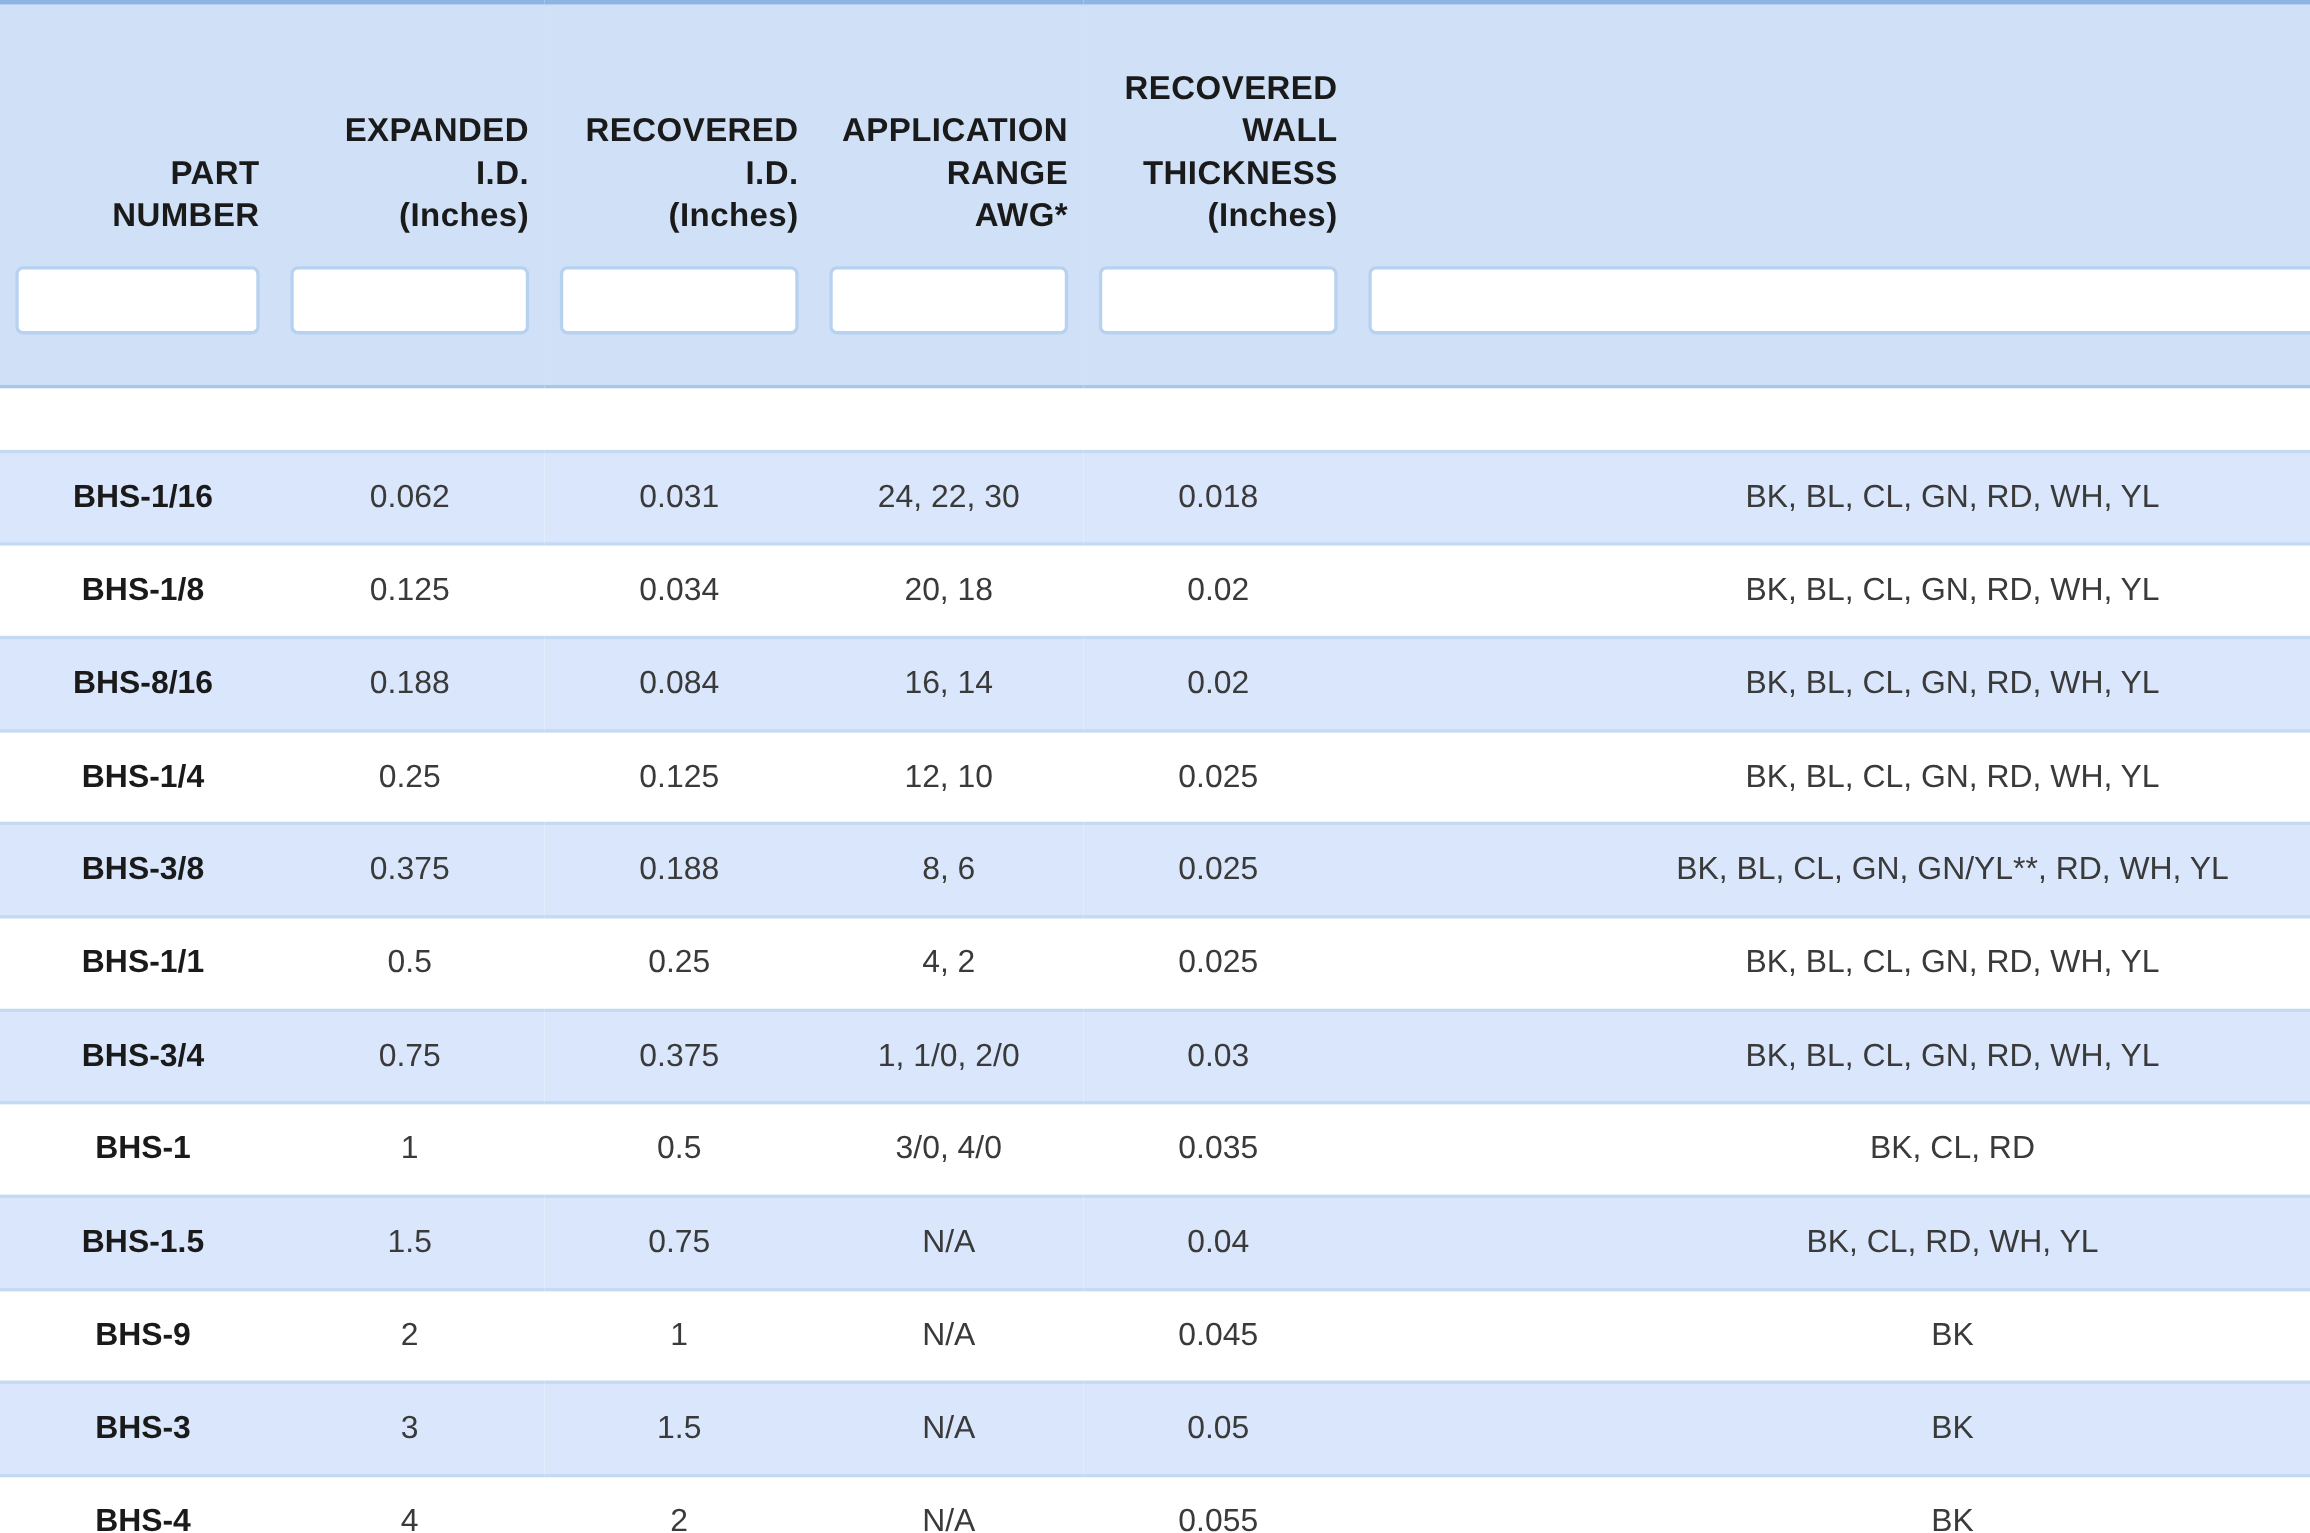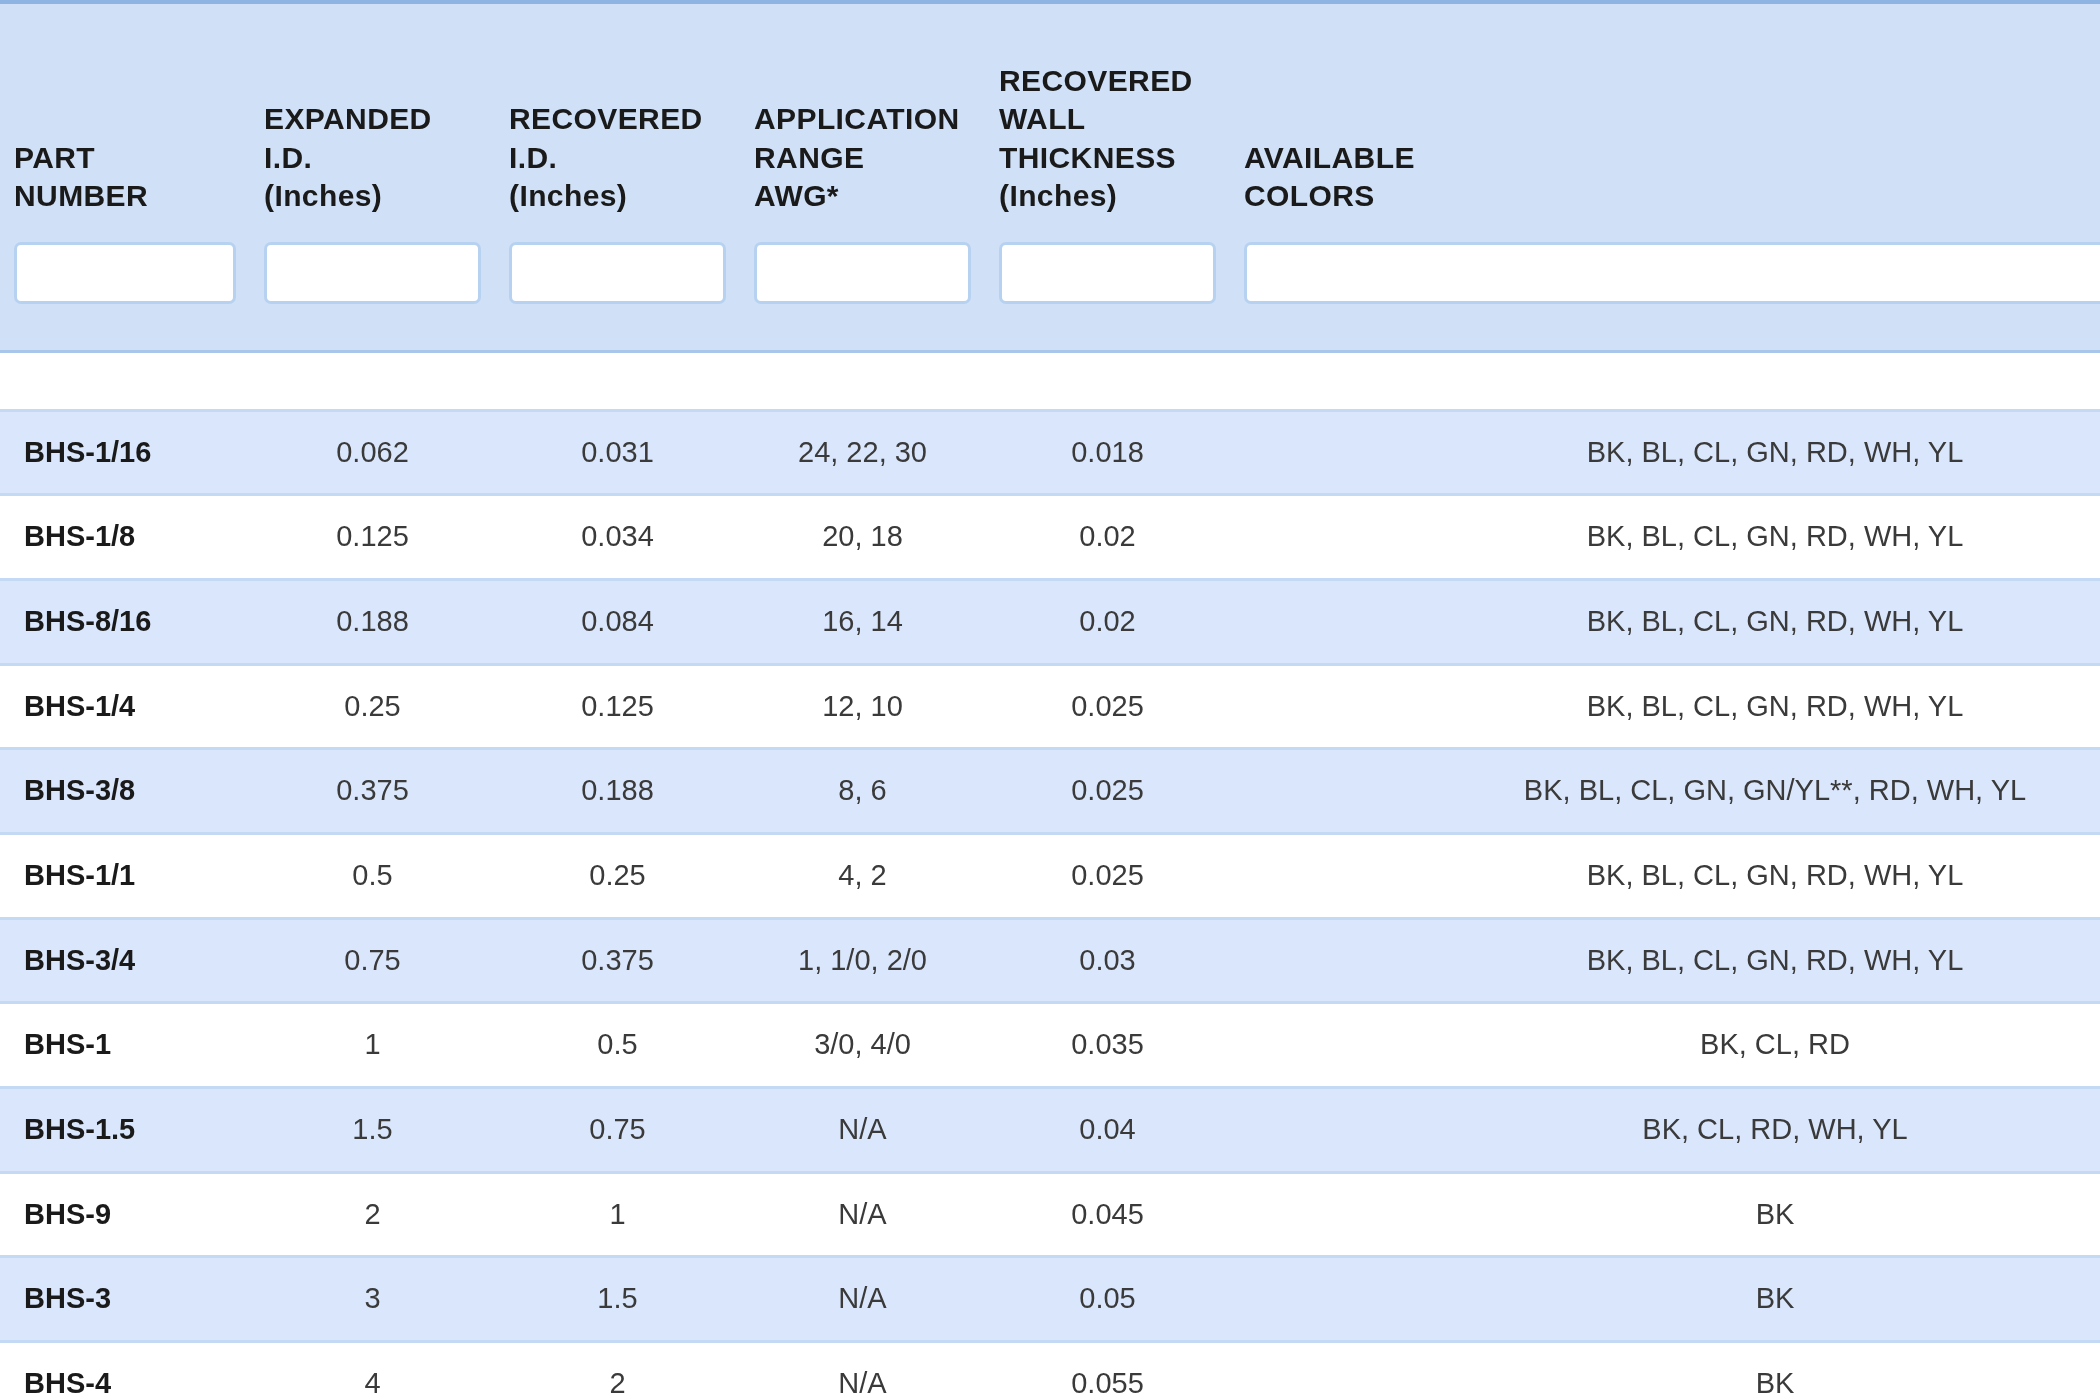--- a/index.html
+++ b/index.html
@@ -38,21 +38,21 @@
 
   
   thead.spec-head {
     background: #cfe0f7;
   }
   thead.spec-head tr.title-row > th {
     background: #cfe0f7;
     border-top: 4px solid #8db4e3;
     padding: 58px 14px 26px 14px;
     vertical-align: bottom;
-    text-align: left;
+    text-align: right;
     color: #1a1a1a;
     font-size: 30px;
     font-weight: bold;
     line-height: 1.28;
     letter-spacing: 0.4px;
     text-transform: uppercase;
   }
   thead.spec-head tr.title-row > th .hdr-line {
     display: block;
   }
@@ -92,21 +92,21 @@
   tbody.spec-body td {
     border-bottom: 3px solid #c3d9f4;
     padding: 22px 14px;
     font-size: 29px;
     color: #3a3a3a;
     text-align: center;
     vertical-align: middle;
     line-height: 1.3;
   }
   tbody.spec-body td.part {
-    text-align: left;
+    text-align: center;
     font-weight: bold;
     color: #1a1a1a;
     padding-left: 24px;
   }
   tbody.spec-body tr.spacer-row td {
     height: 56px;
     padding: 0;
     border-bottom: 3px solid #c3d9f4;
   }
   tbody.spec-body td.colors {

